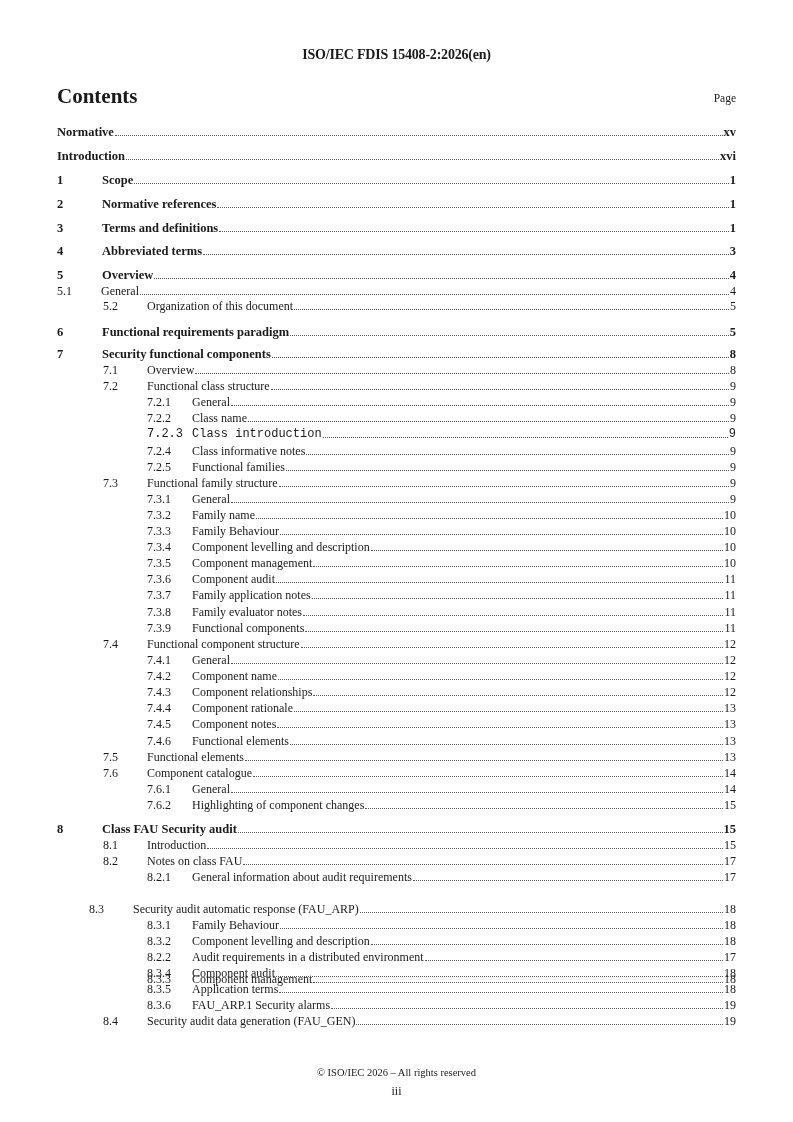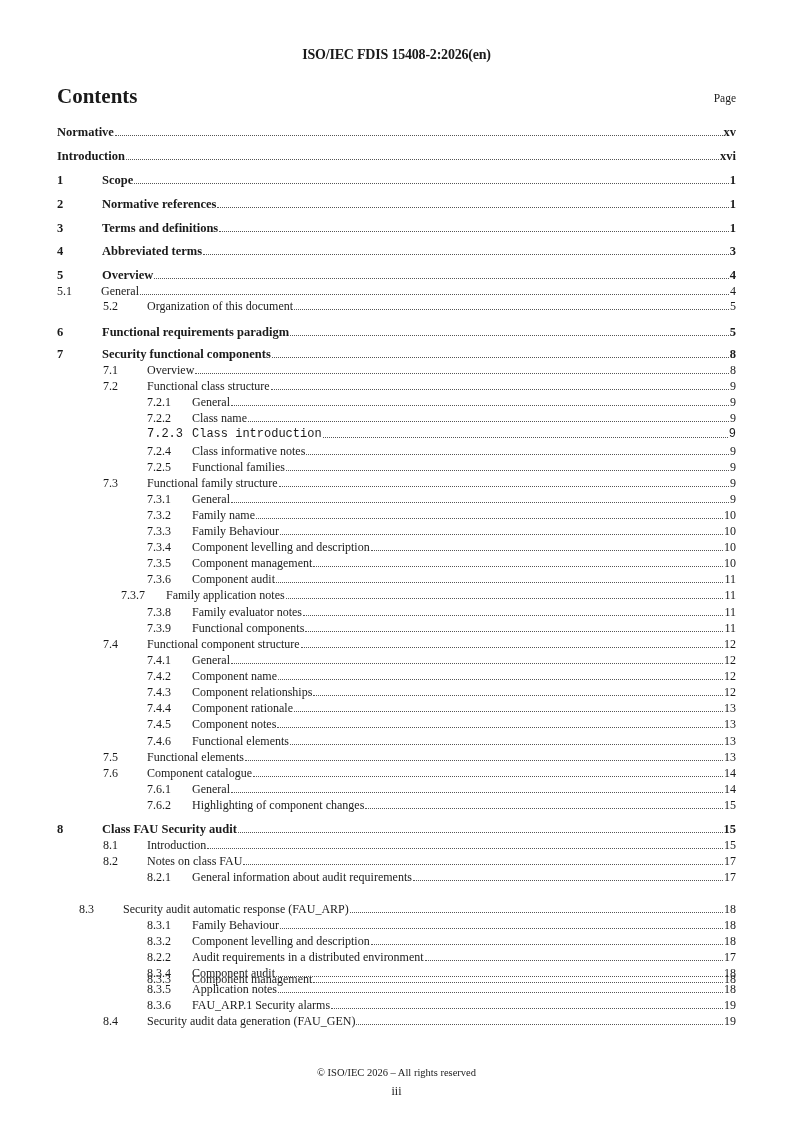--- a/index.html
+++ b/index.html
@@ -173,21 +173,21 @@
       <span class="dots"></span>
       <span class="pg">10</span>
     </div>
     <div class="row" style="top: 572px;">
       <span class="num" style="margin-left: 90px; width: 45px;">7.3.6</span>
       <span class="title">Component audit</span>
       <span class="dots"></span>
       <span class="pg">11</span>
     </div>
     <div class="row" style="top: 588px;">
-      <span class="num" style="margin-left: 64px; width: 45px;">7.3.7</span>
+      <span class="num" style="margin-left: 90px; width: 45px;">7.3.7</span>
       <span class="title">Family application notes</span>
       <span class="dots"></span>
       <span class="pg">11</span>
     </div>
     <div class="row" style="top: 605px;">
       <span class="num" style="margin-left: 90px; width: 45px;">7.3.8</span>
       <span class="title">Family evaluator notes</span>
       <span class="dots"></span>
       <span class="pg">11</span>
     </div>
@@ -287,21 +287,21 @@
       <span class="dots"></span>
       <span class="pg">17</span>
     </div>
     <div class="row" style="top: 914px; margin-top: 36px;">
       <span class="num" style="margin-left: 90px; width: 45px;">8.2.2</span>
       <span class="title">Audit requirements in a distributed environment</span>
       <span class="dots"></span>
       <span class="pg">17</span>
     </div>
     <div class="row" style="top: 902px;">
-      <span class="num" style="margin-left: 22px; width: 44px;">8.3</span>
+      <span class="num" style="margin-left: 32px; width: 44px;">8.3</span>
       <span class="title">Security audit automatic response (FAU_ARP)</span>
       <span class="dots"></span>
       <span class="pg">18</span>
     </div>
     <div class="row" style="top: 918px;">
       <span class="num" style="margin-left: 90px; width: 45px;">8.3.1</span>
       <span class="title">Family Behaviour</span>
       <span class="dots"></span>
       <span class="pg">18</span>
     </div>
@@ -318,21 +318,21 @@
       <span class="pg">18</span>
     </div>
     <div class="row" style="top: 966px;">
       <span class="num" style="margin-left: 90px; width: 45px;">8.3.4</span>
       <span class="title">Component audit</span>
       <span class="dots"></span>
       <span class="pg">18</span>
     </div>
     <div class="row" style="top: 982px;">
       <span class="num" style="margin-left: 90px; width: 45px;">8.3.5</span>
-      <span class="title">Application notes</span>
+      <span class="title">Application terms</span>
       <span class="dots"></span>
       <span class="pg">18</span>
     </div>
     <div class="row" style="top: 998px;">
       <span class="num" style="margin-left: 90px; width: 45px;">8.3.6</span>
       <span class="title">FAU_ARP.1 Security alarms</span>
       <span class="dots"></span>
       <span class="pg">19</span>
     </div>
     <div class="row" style="top: 1014px;">

